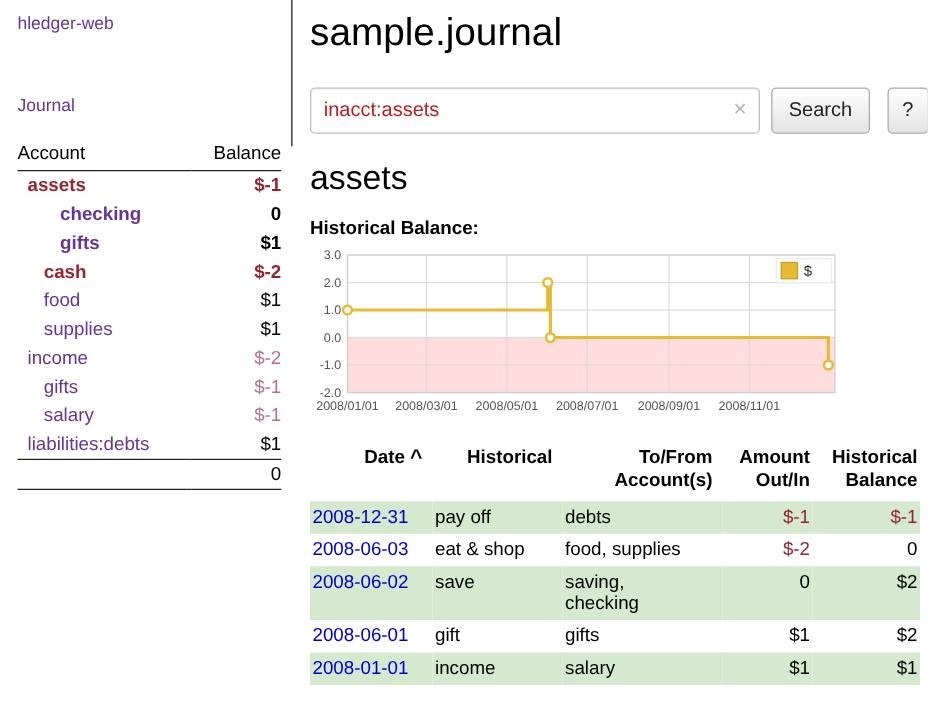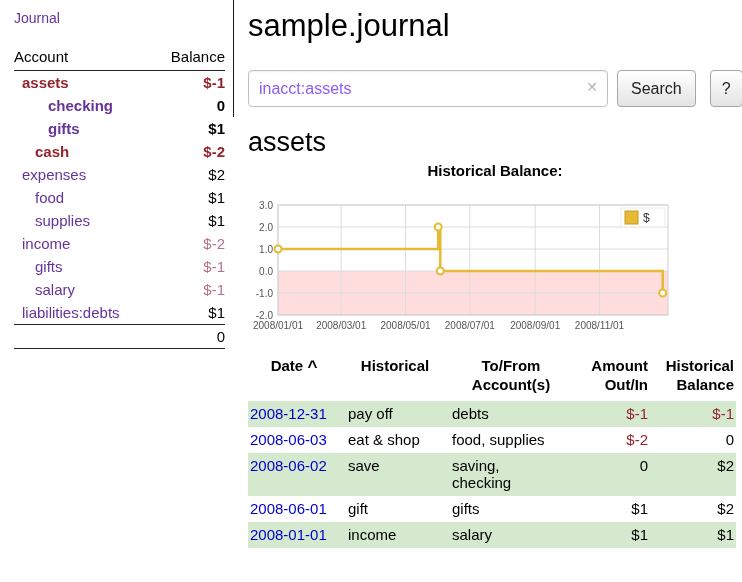--- a/index.html
+++ b/index.html
@@ -6,72 +6,73 @@
   html,body { background:#fff; }
   body {
     width:742px; height:582px; position:relative; overflow:hidden;
     font-family:"Liberation Sans", sans-serif; color:#000;
   }
   a { text-decoration:none; cursor:pointer; }
 
   
   .sidebar { position:absolute; left:0; top:0; width:233px; padding:10px 8px 0 14px; }
   .app-title { display:block; font-size:14px; color:var(--link-purple); }
-  .journal-link { display:block; font-size:14px; color:var(--link-purple); }
+  .journal-link { display:block; margin-top:50px; font-size:14px; color:var(--link-purple); }
   table.accounts { width:100%; border-collapse:collapse; margin-top:18px; font-size:15px; }
   .accounts th { font-weight:400; text-align:left; padding:4px 0 5px 0; border-bottom:1px solid #222; }
   .accounts th.balance-h { text-align:right; }
   .accounts td { padding:3px 0; }
   .accounts td.bal { text-align:right; }
   .accounts tr.b a, .accounts tr.b td { font-weight:bold; }
   .acct-link { color:var(--link-purple); display:inline-block; }
   .neg-strong { color:var(--negative-strong); }
   .neg-soft { color:var(--negative-soft); }
   .accounts tfoot td { border-top:1px solid #222; border-bottom:1px solid #222; padding:3px 0; }
   .vdivider { position:absolute; left:233px; top:0; width:1px; height:117px; background:#1a1a1a; }
 
   
   .main { position:absolute; left:248px; top:0; width:494px; }
   h1.page-title { margin-top:8px; font-size:31px; font-weight:400; letter-spacing:0; }
   .search-row { margin-top:26px; display:flex; align-items:center; }
   .search-wrap { position:relative; }
   .search-input {
     width:360px; height:37px; border:1px solid #bfbfbf; border-radius:4px;
-    padding:0 30px 0 10px; font-size:16px; color:#8b5cf6;
+    padding:0 30px 0 10px; font-size:16px; color:#b91c1c;
     font-family:"Liberation Sans", sans-serif; outline:none;
     box-shadow:inset 0 1px 2px rgba(0,0,0,.06);
   }
   .clear-icon { position:absolute; right:10px; top:9px; color:#b5b5b5; font-size:14px; cursor:pointer; }
   .btn {
     height:37px; border:1px solid #a7a7a7; border-radius:4px;
     background:linear-gradient(#ffffff,#e3e3e3); font-size:16px; color:#222;
     padding:0 13px; margin-left:9px; font-family:"Liberation Sans", sans-serif; cursor:pointer;
   }
   .btn.help { margin-left:14px; padding:0 11px; }
   h2.account-heading { margin-top:20px; font-size:27px; font-weight:400; }
-  .chart-title { margin-top:4px; font-size:15px; font-weight:bold;text-align:center; }
-  .chart-mount { margin-top:20px; }
+  .chart-title { margin-top:16px; font-size:15px; font-weight:bold; }
+  .chart-mount { margin-top:7px; }
   .tick { font-family:"Liberation Sans", sans-serif; font-size:10px; fill:#555; }
 
   
   table.register { margin-top:12px; width:488px; border-collapse:collapse; table-layout:fixed; font-size:15px; }
   .register col.c1{width:98px} .register col.c2{width:104px} .register col.c3{width:128px}
   .register col.c4{width:72px} .register col.c5{width:86px}
-  .register th { font-weight:bold; text-align:center; vertical-align:top; padding:2px 8px 6px 2px; line-height:1.25; }
+  .register th { font-weight:bold; text-align:right; vertical-align:top; padding:2px 8px 6px 2px; line-height:1.25; }
   .register th.r, .register td.r { text-align:right; padding-right:2px; }
   .register td { padding:4px 8px 5px 2px; vertical-align:top; }
   .register tr.stripe { background:var(--row-green); }
   .register td.c-date a { color:var(--date-link-blue); }
   .register td.c-acct { white-space:pre-line; }
   .sort-caret { font-weight:bold; font-size:17px; line-height:1; vertical-align:-1px; }
 </style>
 </head>
 <body>
 
 <div class="sidebar">
+  <a class="app-title">hledger-web</a>
   <a class="journal-link">Journal</a>
   <table class="accounts">
     <thead>
       <tr>
         <th>Account</th>
         <th class="balance-h">Balance</th>
       </tr>
     </thead>
     <tbody>
         <tr class="b">
@@ -82,24 +83,20 @@
           <td><a class="acct-link" style="padding-left:34px">checking</a></td>
           <td class="bal">0</td>
         </tr>
         <tr class="b">
           <td><a class="acct-link" style="padding-left:34px">gifts</a></td>
           <td class="bal">$1</td>
         </tr>
         <tr class="b">
           <td><a class="acct-link neg-strong" style="padding-left:21px">cash</a></td>
           <td class="bal neg-strong">$-2</td>
-        </tr>
-        <tr>
-          <td><a class="acct-link" style="padding-left:8px">expenses</a></td>
-          <td class="bal">$2</td>
         </tr>
         <tr>
           <td><a class="acct-link" style="padding-left:21px">food</a></td>
           <td class="bal">$1</td>
         </tr>
         <tr>
           <td><a class="acct-link" style="padding-left:21px">supplies</a></td>
           <td class="bal">$1</td>
         </tr>
         <tr>

